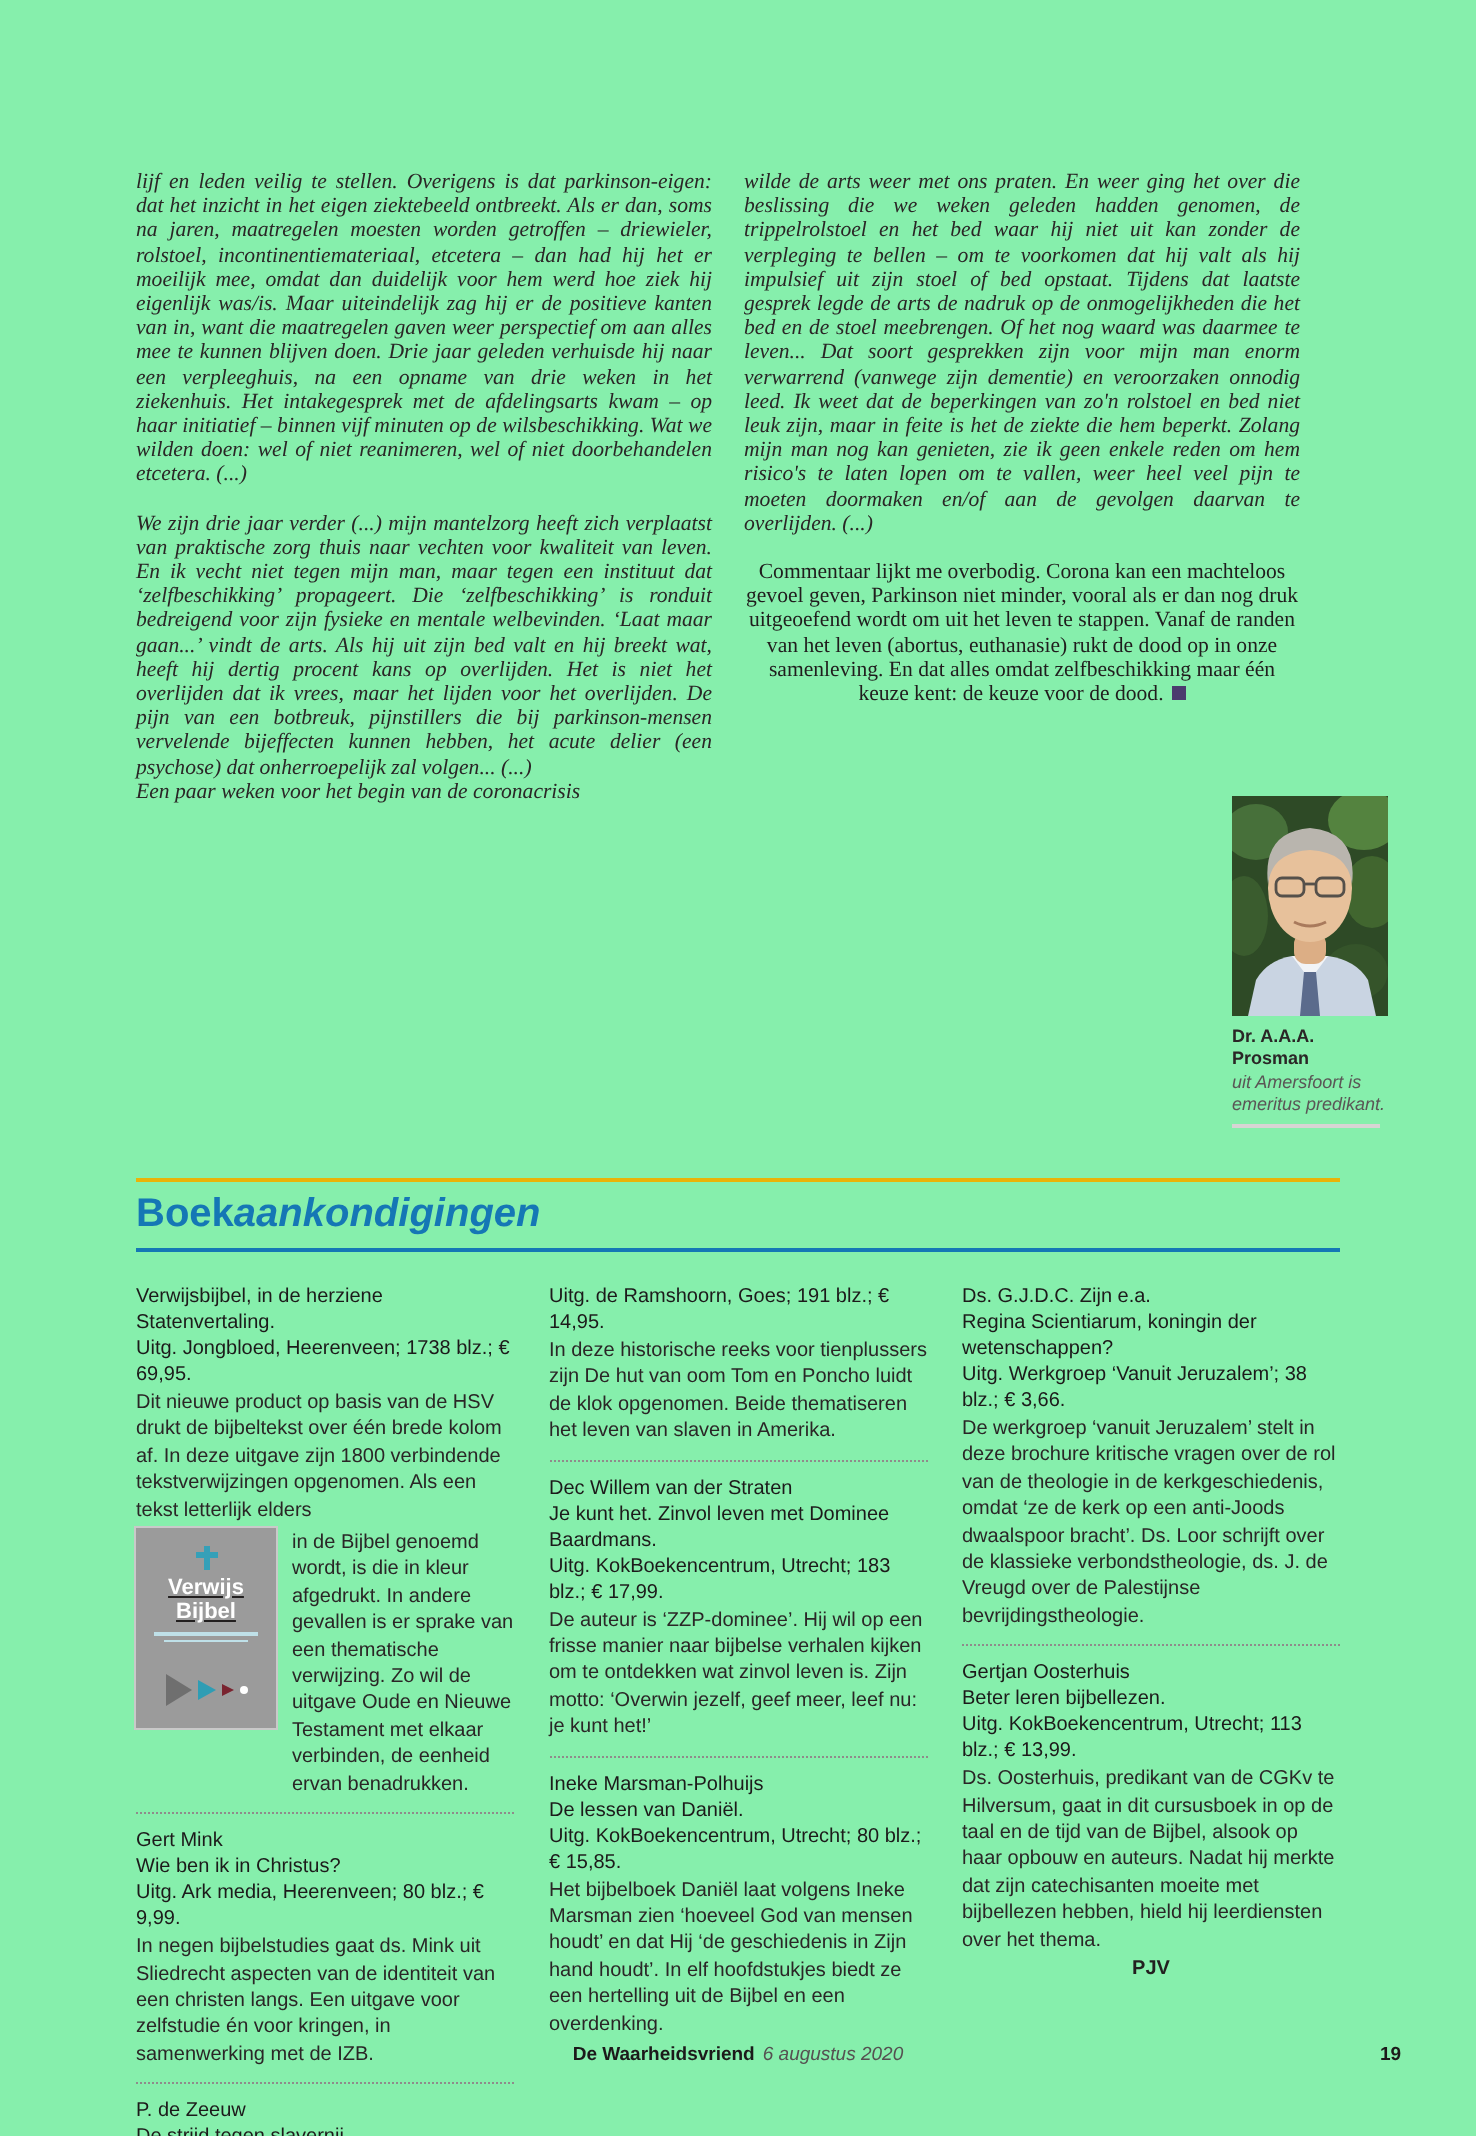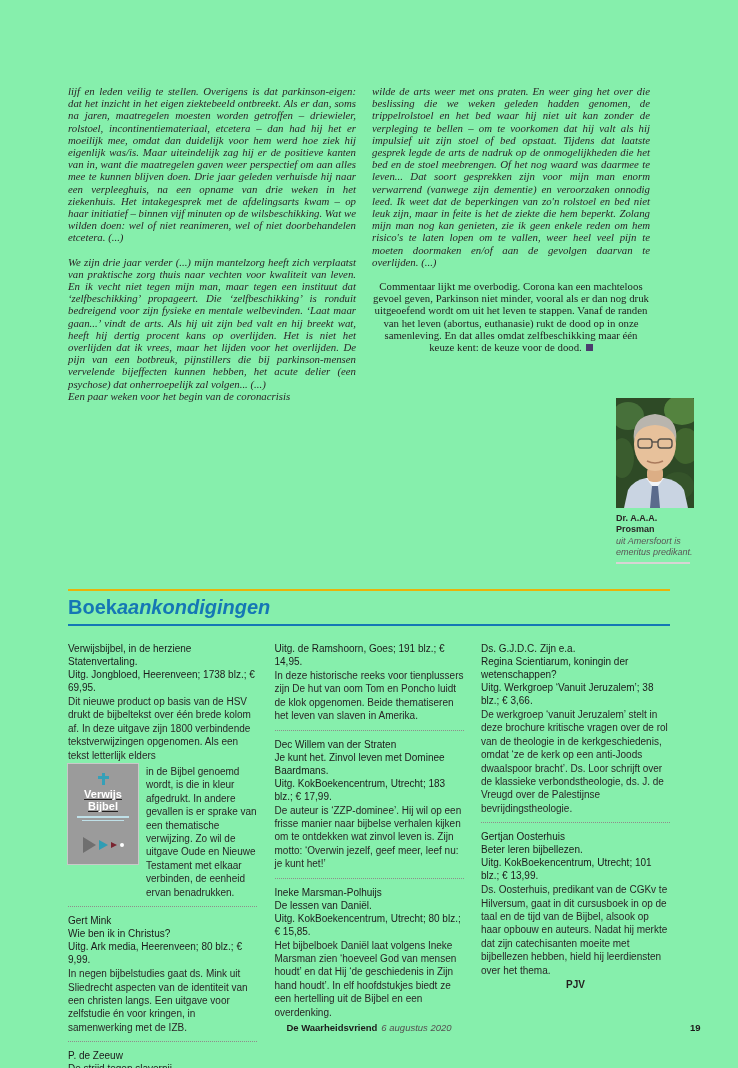--- a/index.html
+++ b/index.html
@@ -197,21 +197,21 @@
         <div>
           <div class="b-head">Ds. G.J.D.C. Zijn e.a.</div>
           <div class="b-head">Regina Scientiarum, koningin der wetenschappen?</div>
           <div class="b-head">Uitg. Werkgroep ‘Vanuit Jeruzalem’; 38 blz.; € 3,66.</div>
           <div class="b-body">De werkgroep ‘vanuit Jeruzalem’ stelt in deze brochure kritische vragen over de rol van de theologie in de kerkgeschiedenis, omdat ‘ze de kerk op een anti-Joods dwaalspoor bracht’. Ds. Loor schrijft over de klassieke verbondstheologie, ds. J. de Vreugd over de Palestijnse bevrijdingstheologie.</div>
         </div>
         <div class="b-div"></div>
         <div>
           <div class="b-head">Gertjan Oosterhuis</div>
           <div class="b-head">Beter leren bijbellezen.</div>
-          <div class="b-head">Uitg. KokBoekencentrum, Utrecht; 101 blz.; € 13,99.</div>
+          <div class="b-head">Uitg. KokBoekencentrum, Utrecht; 113 blz.; € 13,99.</div>
           <div class="b-body">Ds. Oosterhuis, predikant van de CGKv te Hilversum, gaat in dit cursusboek in op de taal en de tijd van de Bijbel, alsook op haar opbouw en auteurs. Nadat hij merkte dat zijn catechisanten moeite met bijbellezen hebben, hield hij leerdiensten over het thema.</div>
           <div class="b-sig">PJV</div>
         </div>
       </div>
 
     </div>
   </div>
 
   <div class="footer">
     <span class="f-mag">De Waarheidsvriend</span><span class="f-date">6 augustus 2020</span>

